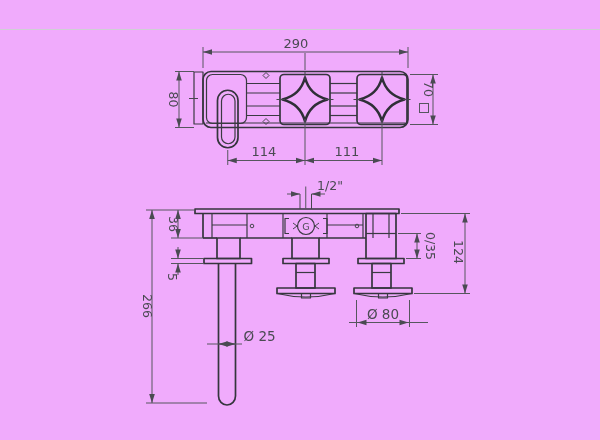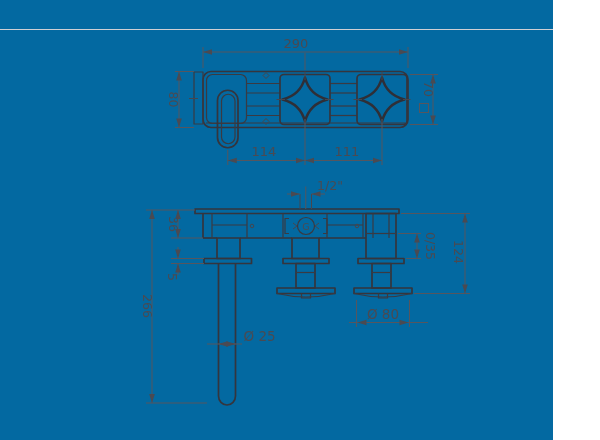--- a/index.html
+++ b/index.html
@@ -1,16 +1,16 @@
 <!DOCTYPE html>
 <html><head>
 <meta charset="utf-8">
 <style>
   html,body{margin:0;padding:0;background:#ffffff;}
-  .stage{position:relative;width:553px;height:440px;background:#0369a1;overflow:hidden;
+  .stage{position:relative;width:600px;height:440px;background:#f0abfc;overflow:hidden;
          font-family:"DejaVu Sans", sans-serif;}
   svg{display:block;}
   .obj{fill:none;stroke:#35353d;stroke-width:1.7;stroke-linecap:butt;stroke-linejoin:round;}
   .obj2{fill:none;stroke:#3a3a42;stroke-width:1.2;stroke-linejoin:round;}
   .thin{fill:none;stroke:#46464e;stroke-width:1;}
   .dim{fill:none;stroke:#56565e;stroke-width:1;}
   .star{fill:none;stroke:#2f2f37;stroke-width:2.5;stroke-linejoin:round;}
   .rule{stroke:#cfcfd4;stroke-width:1;}
   text{fill:#4a4a52;font-family:"DejaVu Sans", sans-serif;}
   .t13{font-size:13px;}

